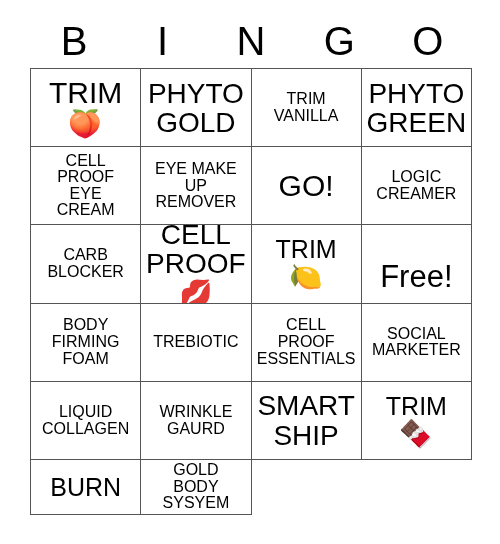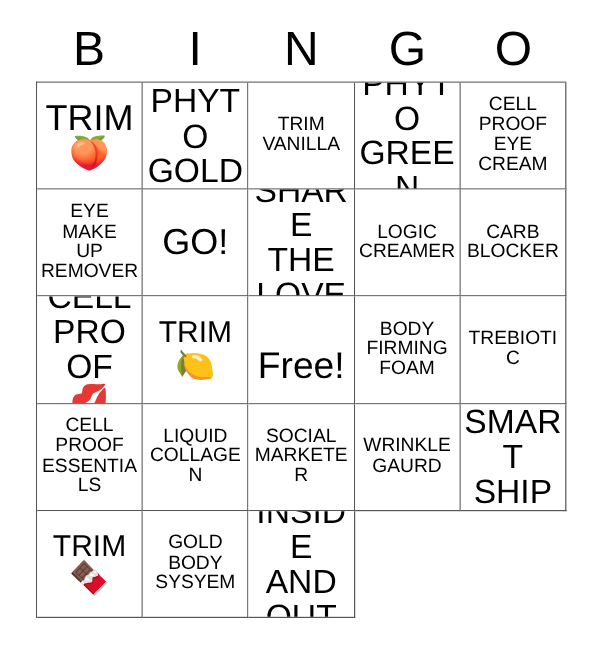--- a/index.html
+++ b/index.html
@@ -48,21 +48,21 @@
   #grid {
     position: absolute;
     left: 30px;
     top: 68px;
     width: 442px;
     height: 447px;
     box-sizing: border-box;
     border-top: 1px solid #555555;
     border-left: 1px solid #555555;
     display: grid;
-    grid-template-columns: repeat(5, 1fr);
+    grid-template-columns: repeat(4, 1fr);
     grid-template-rows: repeat(5, 1fr);
     background: #ffffff;
   }
 
   .cell {
     box-sizing: border-box;
     border-right: 1px solid #555555;
     border-bottom: 1px solid #555555;
     display: flex;
     flex-direction: column;
@@ -140,25 +140,20 @@
 CREAM</span>
       </div>
       <div class="cell fs-xs">
         <span class="cell-text">EYE MAKE
 UP
 REMOVER</span>
       </div>
       <div class="cell fs-xl">
         <span class="cell-text">GO!</span>
       </div>
-      <div class="cell fs-md">
-        <span class="cell-text">SHARE
-THE
-LOVE</span>
-      </div>
       <div class="cell fs-sm">
         <span class="cell-text">LOGIC
 CREAMER</span>
       </div>
       <div class="cell fs-sm">
         <span class="cell-text">CARB
 BLOCKER</span>
       </div>
       <div class="cell fs-md">
         <span class="cell-text">CELL
@@ -178,45 +173,43 @@
 FOAM</span>
       </div>
       <div class="cell fs-xs">
         <span class="cell-text">TREBIOTIC</span>
       </div>
       <div class="cell fs-xs">
         <span class="cell-text">CELL
 PROOF
 ESSENTIALS</span>
       </div>
+      <div class="cell fs-xs">
+        <span class="cell-text">SOCIAL
+MARKETER</span>
+      </div>
       <div class="cell fs-sm">
         <span class="cell-text">LIQUID
 COLLAGEN</span>
-      </div>
-      <div class="cell fs-xs">
-        <span class="cell-text">SOCIAL
-MARKETER</span>
       </div>
       <div class="cell fs-sm">
         <span class="cell-text">WRINKLE
 GAURD</span>
       </div>
       <div class="cell fs-md">
         <span class="cell-text">SMART
 SHIP</span>
       </div>
       <div class="cell fs-lg">
         <span class="cell-text">TRIM</span>
         <span class="cell-emoji">🍫</span>
       </div>
+      <div class="cell fs-lg">
+        <span class="cell-text">BURN</span>
+      </div>
       <div class="cell fs-sm">
         <span class="cell-text">GOLD
 BODY
 SYSYEM</span>
       </div>
-      <div class="cell fs-md">
-        <span class="cell-text">INSIDE
-AND
-OUT</span>
-      </div>
     </div>
 
 </div>
 
 </body></html>

